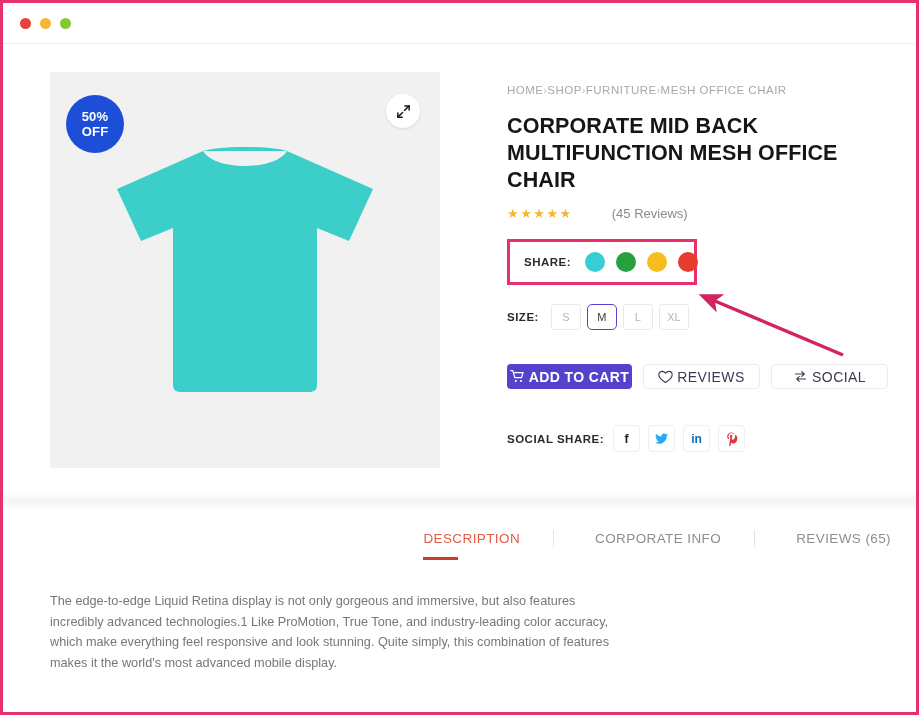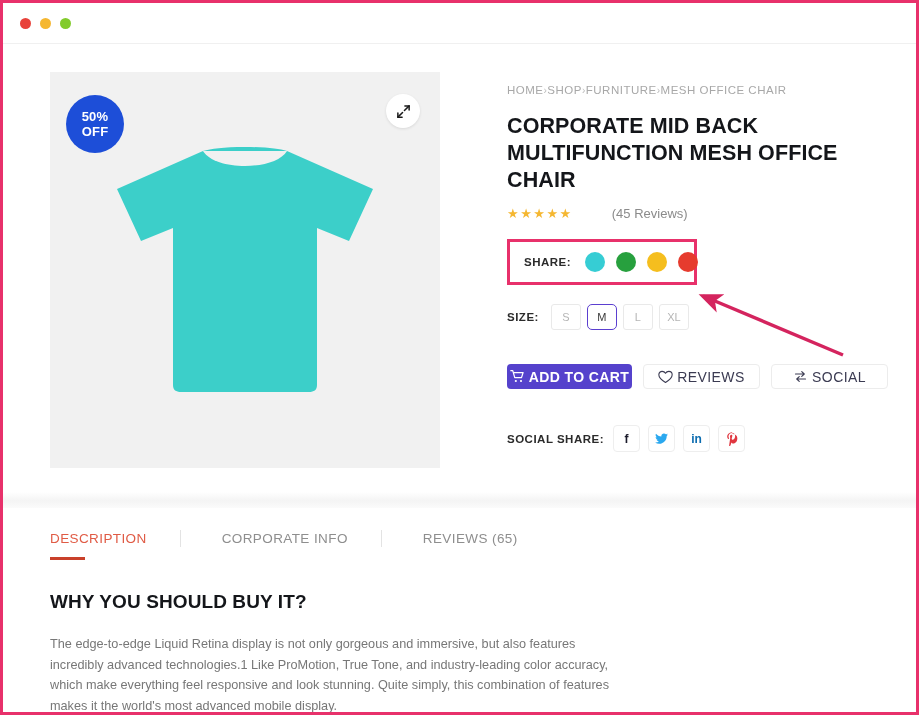--- a/index.html
+++ b/index.html
@@ -228,22 +228,23 @@
   #separator {
     height: 16px;
     background: linear-gradient(to bottom,#ffffff 0%,#f4f4f4 55%,#fbfbfb 100%);
     margin-top: 24px;
   }
 
   
   #tabs {
     display: flex;
     align-items: center;
-    padding: 22px 0 0 47px;
+    padding: 22px 0 0 34px;
     gap: 8px;
+    justify-content: flex-end;
   }
   .tab {
     font-size: 13.5px;
     color: #8e8e8e;
     letter-spacing: .4px;
     padding: 0 25px 14px 0;
     position: relative;
   }
   .tab:first-child { padding-left: 0; }
   .tab.active { color: #e05b45; }
@@ -436,21 +437,20 @@
       <div class="tab active">DESCRIPTION</div>
       <div class="tab-div"></div>
       <div class="tab-gap"></div>
       <div class="tab">CORPORATE INFO</div>
       <div class="tab-div"></div>
       <div class="tab-gap"></div>
       <div class="tab">REVIEWS (65)</div>
     </div>
 
     <div id="body-section">
-      <h2 id="body-title">WHY YOU SHOULD BUY IT?</h2>
       <p id="body-text">The edge-to-edge Liquid Retina display is not only gorgeous and immersive, but also features incredibly advanced technologies.1 Like ProMotion, True Tone, and industry-leading color accuracy, which make everything feel responsive and look stunning. Quite simply, this combination of features makes it the world's most advanced mobile display.</p>
     </div>
 
     <svg id="arrow" width="160" height="75" viewBox="0 0 160 75">
       <defs>
         <marker id="ahead" markerWidth="7" markerHeight="7" refX="5.6" refY="3.5" orient="auto">
           <path d="M7,3.5 L0,0.6 L1.8,3.5 L0,6.4 Z" fill="#d4245e"></path>
         </marker>
       </defs>
       <line x1="150" y1="68" x2="10" y2="9" stroke="#d4245e" stroke-width="3.4" marker-end="url(#ahead)"></line>

